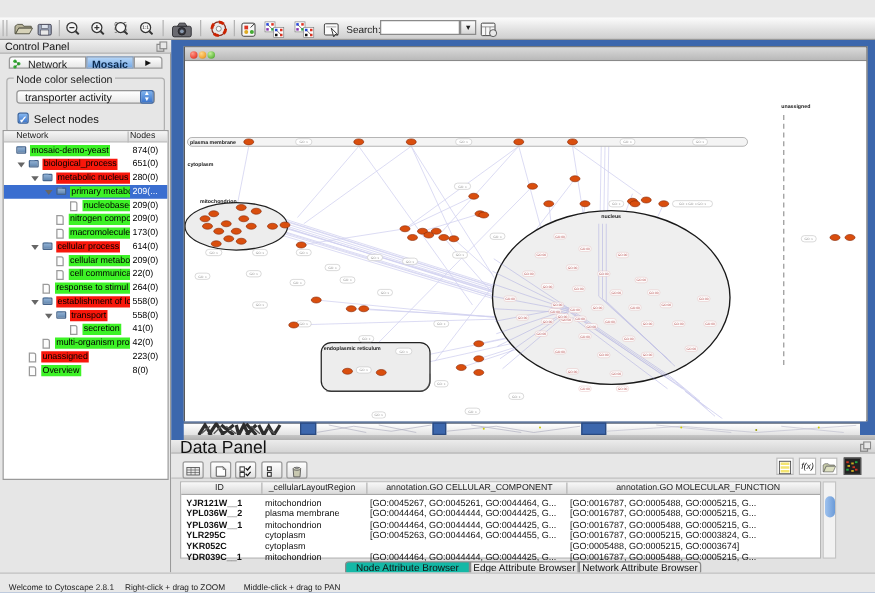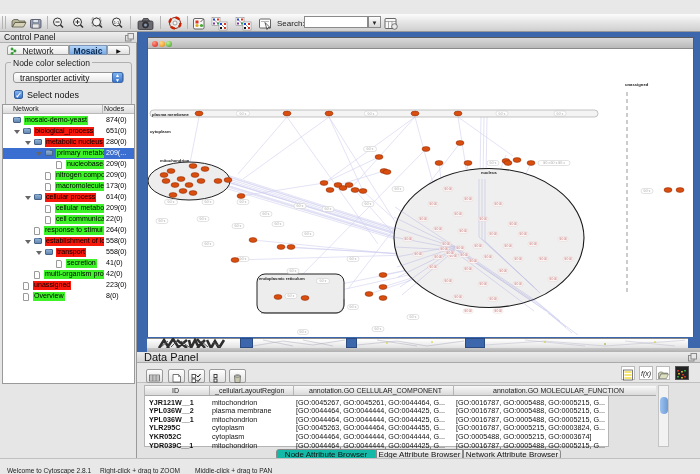--- a/index.html
+++ b/index.html
@@ -55,24 +55,24 @@
 #mdi { left:137px; top:32px; width:563px; height:320px; background:#3c67ad; overflow:hidden; }
 #innerwin { left:10px; top:5px; width:547px; height:300px; background:#fff; border:1px solid #5a5a5a; }
 #innerwin-title { left:0; top:0; width:545px; height:11px; background:linear-gradient(#d9d9d9,#b9b9b9); border-bottom:1px solid #8a8a8a; }
 #innerwin-title .tl { width:6px; height:6px; border-radius:50%; top:2.5px; }
 #innerwin-text { width:545px; top:16px; text-align:center; font-size:8px; color:#1a1a1a; }
 #canvas { left:0; top:11px; width:545px; height:288px; background:#fff; }
 #bottomstrip { left:0; top:305px; width:563px; height:15px; }
 
 
 #dpanel { left:137px; top:352px; width:563px; height:106px; background:#e2e2e2; }
-#dpanel-title { left:0; top:0; width:563px; height:11px; background:linear-gradient(#ececec,#d4d4d4); border-bottom:1px solid #aaa; font-size:11px; color:#111; padding-left:7px; line-height:11px; }
+#dpanel-title { left:0; top:0; width:563px; height:11px; background:linear-gradient(#ececec,#d4d4d4); border-bottom:1px solid #aaa; font-size:14px; color:#111; padding-left:7px; line-height:11px; }
 #dtoolbar { left:0; top:11px; width:563px; height:20px; background:#e7e7e7; border-bottom:1px solid #c0c0c0; }
 .dbtn { position:absolute; top:6px; width:17px; height:14px; background:linear-gradient(#ffffff,#e2e2e2); border:1px solid #9a9a9a; border-radius:2px; }
-#dtable { left:7px; top:33px; width:465px; height:62px; background:#fff; border:1px solid #b5b5b5; }
+#dtable { left:7px; top:33px; width:513px; height:62px; background:#fff; border:1px solid #b5b5b5; }
 #dhead { left:0; top:0; width:511px; height:10px; background:linear-gradient(#f8f8f8,#dadada); border-bottom:1px solid #a8a8a8; font-size:7px; color:#222; }
 #dhead div { position:absolute; top:1px; }
 .dcolsep { position:absolute; top:0; width:1px; height:9px; background:#b5b5b5; }
 .drow { position:absolute; left:0; width:511px; height:8.6px; font-size:7.2px; white-space:nowrap; color:#111; }
 .drow div { position:absolute; top:0.5px; overflow:hidden; }
 .drow .d1 { left:4px; width:58px; font-weight:bold; }
 .drow .d2 { left:67px; width:79px; }
 .drow .d3 { left:151px; width:156px; }
 .drow .d4 { left:311px; width:198px; }
 #dscroll { left:521px; top:33px; width:11px; height:62px; background:#f2f2f2; border:1px solid #c4c4c4; }
@@ -715,21 +715,20 @@
           </div>
         <div class="drow" style="top:36.8px">
             <div class="d1">YLR295C</div>
             <div class="d2">cytoplasm</div>
             <div class="d3">[GO:0045263, GO:0044464, GO:0044455, G...</div>
             <div class="d4">[GO:0016787, GO:0005215, GO:0003824, G...</div>
           </div>
         <div class="drow" style="top:45.4px">
             <div class="d1">YKR052C</div>
             <div class="d2">cytoplasm</div>
-            <div class="d3">[GO:0044464, GO:0044444, GO:0044444, G...</div>
             <div class="d4">[GO:0005488, GO:0005215, GO:0003674]</div>
           </div>
         <div class="drow" style="top:54.0px">
             <div class="d1">YDR039C__1</div>
             <div class="d2">mitochondrion</div>
             <div class="d3">[GO:0044464, GO:0044444, GO:0044425, G...</div>
             <div class="d4">[GO:0016787, GO:0005488, GO:0005215, G...</div>
           </div>
         </div>
     </div>

